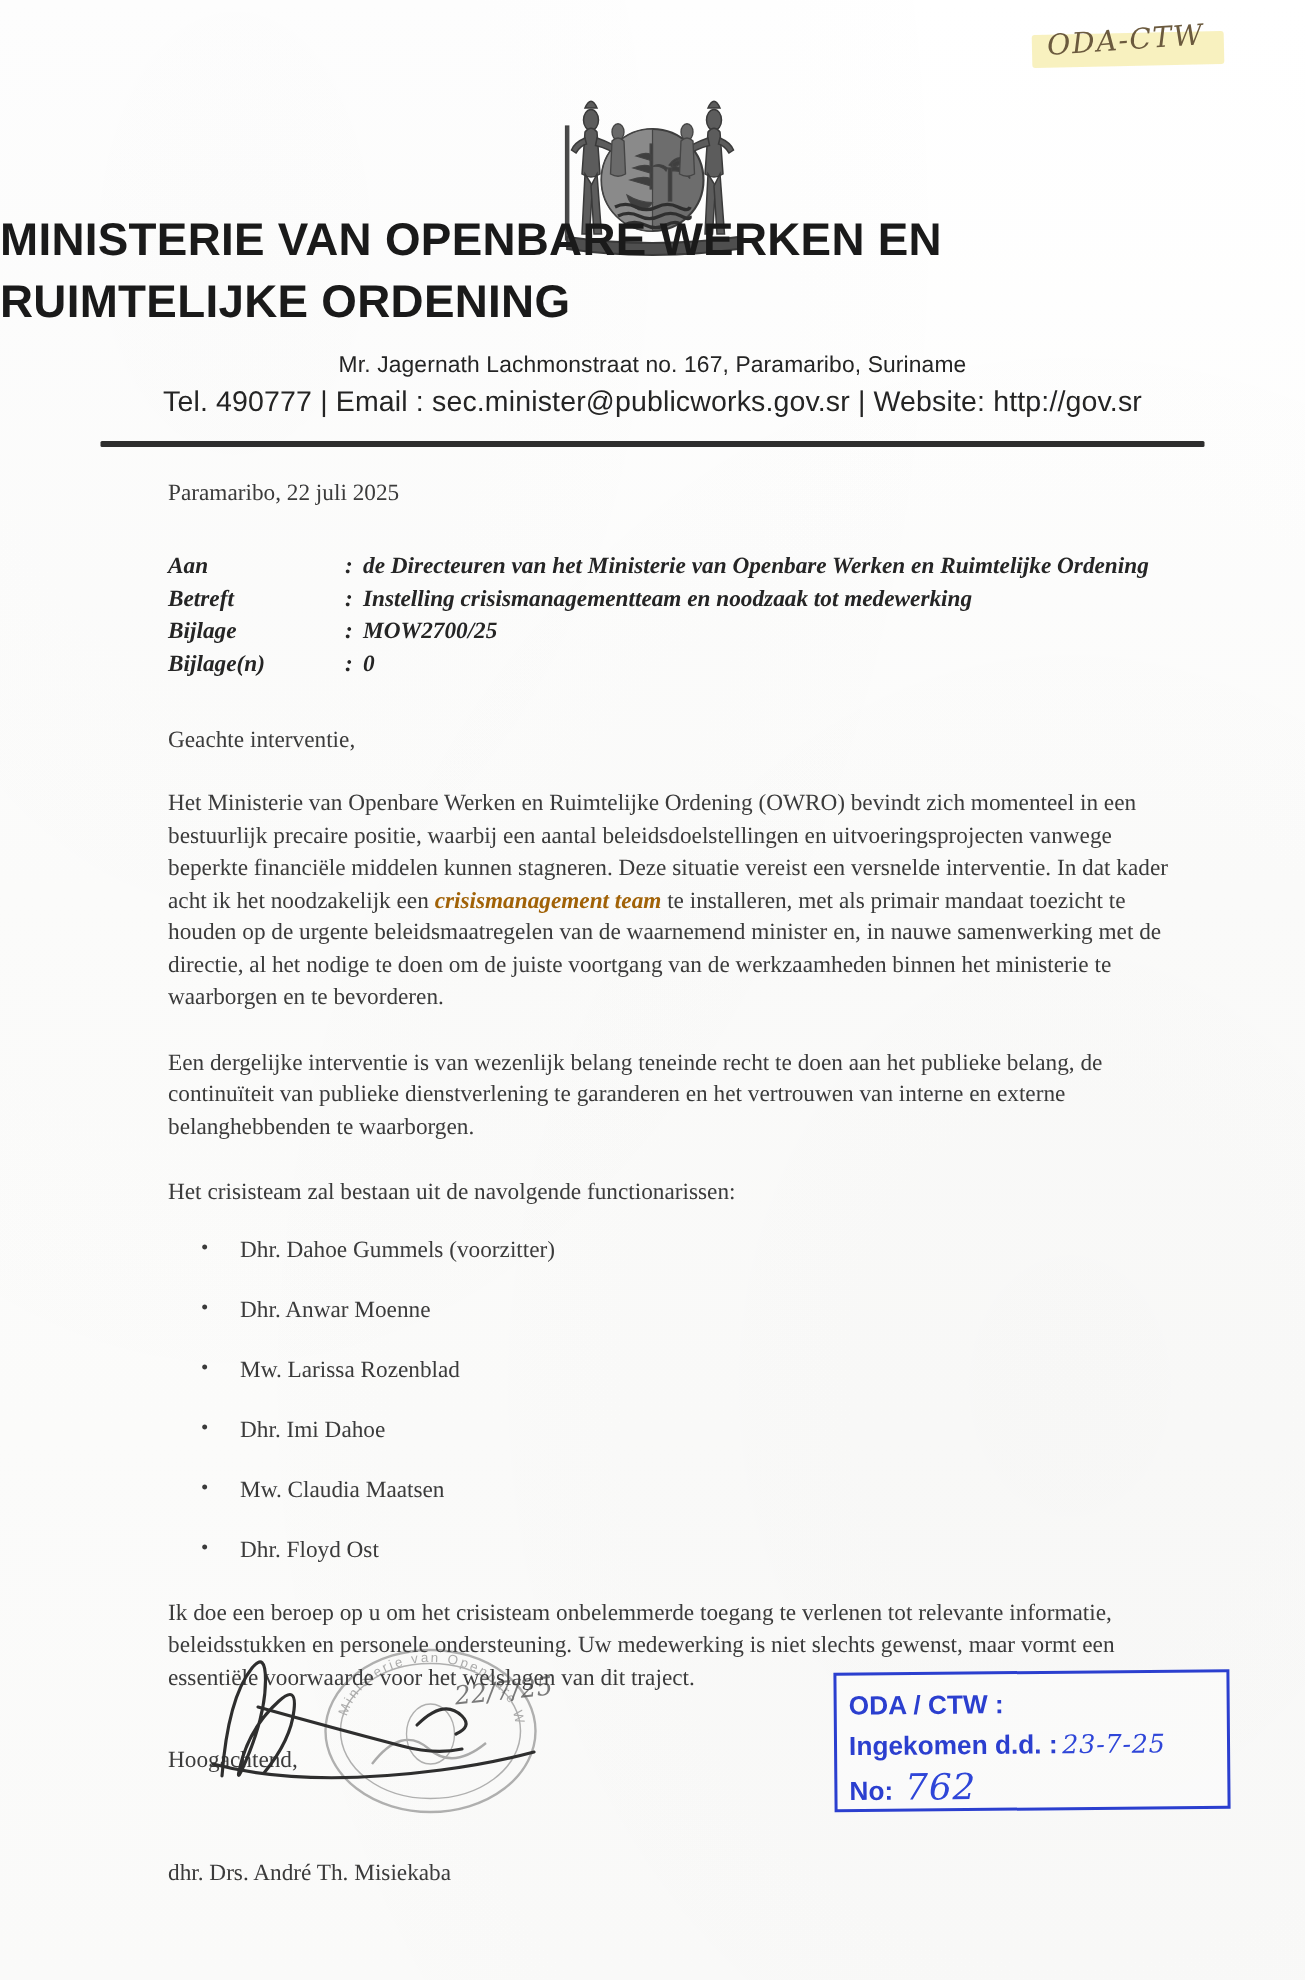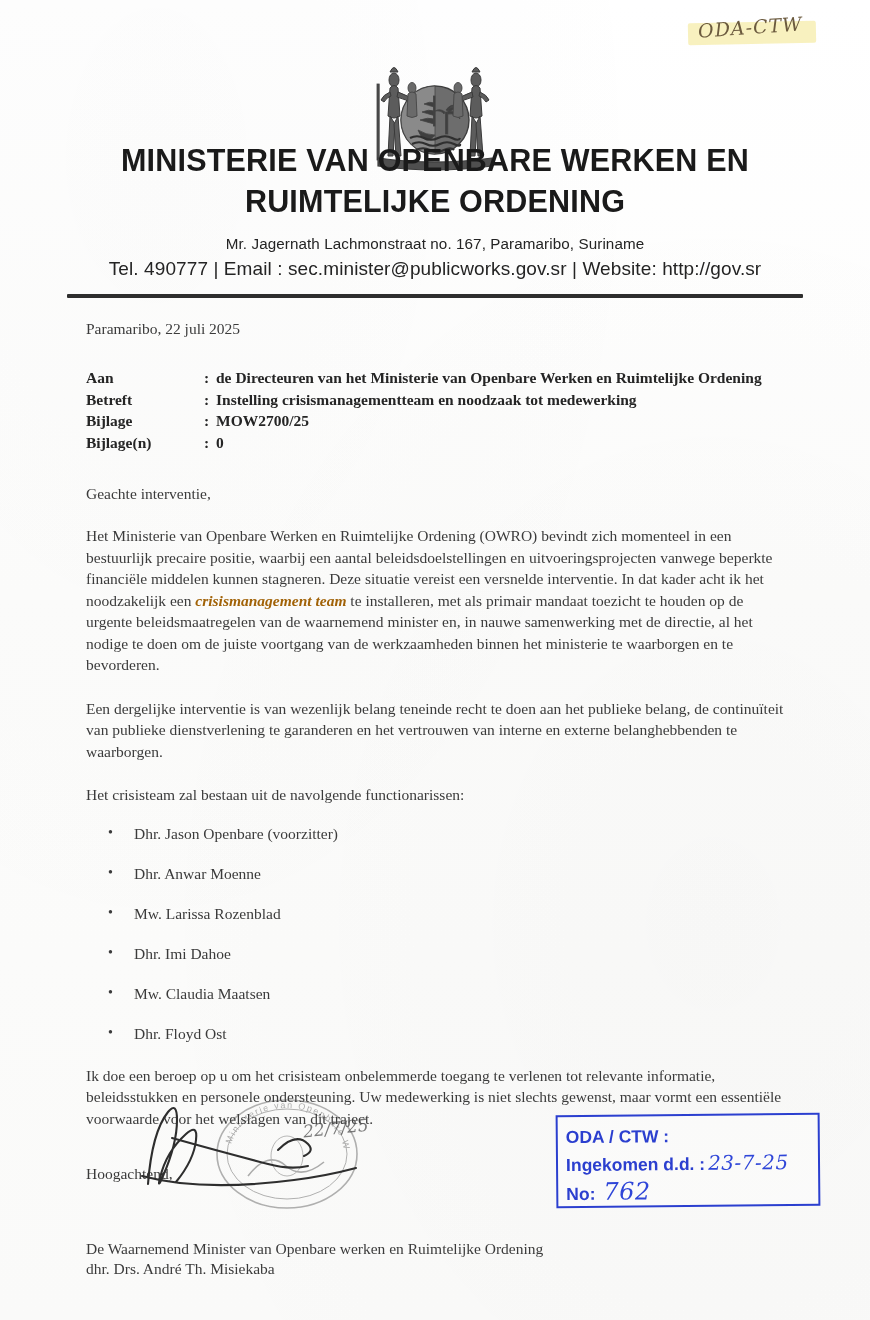--- a/index.html
+++ b/index.html
@@ -77,21 +77,21 @@
     padding-top: 58px;
     height: 136px;
     box-sizing: border-box;
   }
   .crest {
     display: inline-block;
     width: 150px;
     height: 126px;
   }
   .ministry-title {
-    text-align: center;
+    text-align: left;
     font-family: "Liberation Sans", sans-serif;
     font-weight: bold;
     font-size: 30.5px;
     line-height: 41px;
     color: #1a1a1a;
     letter-spacing: 0.2px;
     margin-top: 4px;
   }
   .address-line {
     text-align: center;
@@ -114,37 +114,39 @@
     width: 736px;
     height: 4px;
     background: #2e2e2e;
     border-radius: 1px;
   }
 
   
   .body-wrap {
     padding: 0 84px 0 86px;
     margin-top: 22px;
+    margin-left: 26px;
   }
   .date-line {
     font-size: 15.5px;
     color: #3b3b3b;
   }
   .ref-table {
     margin-top: 30px;
     border-collapse: collapse;
     font-weight: bold;
     font-size: 15.5px;
     color: #252525;
   }
   .ref-table td {
     padding: 0 0 2px 0;
     vertical-align: top;
     line-height: 19.5px;
     white-space: nowrap;
+    font-style: italic;
   }
   .ref-label { width: 118px; }
   .ref-colon { width: 12px; }
 
   .salutation {
     margin-top: 31px;
     font-size: 15.5px;
     color: #3b3b3b;
   }
   p.para {
@@ -248,21 +250,21 @@
     font-weight: bold;
     font-size: 17.5px;
     color: #2b3fcf;
     line-height: 27px;
     white-space: nowrap;
   }
   .stamp-hand {
     font-family: "DejaVu Serif", serif;
     font-weight: normal;
     font-style: italic;
-    font-size: 20px;
+    font-size: 17px;
     color: #2f46d8;
     margin-left: 3px;
     letter-spacing: 0.5px;
   }
   .stamp-hand.big {
     font-size: 24px;
     margin-left: 8px;
     text-align: right;
   }
 </style>
@@ -377,34 +379,33 @@
 
       <div class="salutation">Geachte interventie,</div>
 
       <p class="para"><span>Het Ministerie van Openbare Werken en Ruimtelijke Ordening (OWRO) bevindt zich momenteel in een bestuurlijk precaire positie, waarbij een aantal beleidsdoelstellingen en uitvoeringsprojecten vanwege beperkte financiële middelen kunnen stagneren. Deze situatie vereist een versnelde interventie. In dat kader acht ik het noodzakelijk een </span><b>crisismanagement team</b><span> te installeren, met als primair mandaat toezicht te houden op de urgente beleidsmaatregelen van de waarnemend minister en, in nauwe samenwerking met de directie, al het nodige te doen om de juiste voortgang van de werkzaamheden binnen het ministerie te waarborgen en te bevorderen.</span></p>
 
       <p class="para">Een dergelijke interventie is van wezenlijk belang teneinde recht te doen aan het publieke belang, de continuïteit van publieke dienstverlening te garanderen en het vertrouwen van interne en externe belanghebbenden te waarborgen.</p>
 
       <p class="para">Het crisisteam zal bestaan uit de navolgende functionarissen:</p>
 
       <ul class="members">
-        <li>Dhr. Jason Openbare (voorzitter)</li>
+        <li>Dhr. Dahoe Gummels (voorzitter)</li>
         <li>Dhr. Anwar Moenne</li>
         <li>Mw. Larissa Rozenblad</li>
         <li>Dhr. Imi Dahoe</li>
         <li>Mw. Claudia Maatsen</li>
         <li>Dhr. Floyd Ost</li>
       </ul>
 
       <p class="para closing-para">Ik doe een beroep op u om het crisisteam onbelemmerde toegang te verlenen tot relevante informatie, beleidsstukken en personele ondersteuning. Uw medewerking is niet slechts gewenst, maar vormt een essentiële voorwaarde voor het welslagen van dit traject.</p>
 
       <div class="signoff">Hoogachtend,</div>
 
       <div class="sig-names">
-        <div>De Waarnemend Minister van Openbare werken en Ruimtelijke Ordening</div>
         <div>dhr. Drs. André Th. Misiekaba</div>
       </div>
 
     </div>
   </div>
 
   <svg class="round-stamp" viewBox="0 0 158 112">
     <ellipse cx="79" cy="56" rx="70" ry="54" fill="none" stroke="#4a4a4a" stroke-width="1.6"></ellipse>
     <ellipse cx="79" cy="56" rx="60" ry="45" fill="none" stroke="#4a4a4a" stroke-width="1"></ellipse>
     <path id="stamparc" d="M 22 56 A 57 46 0 0 1 136 56" fill="none"></path>

